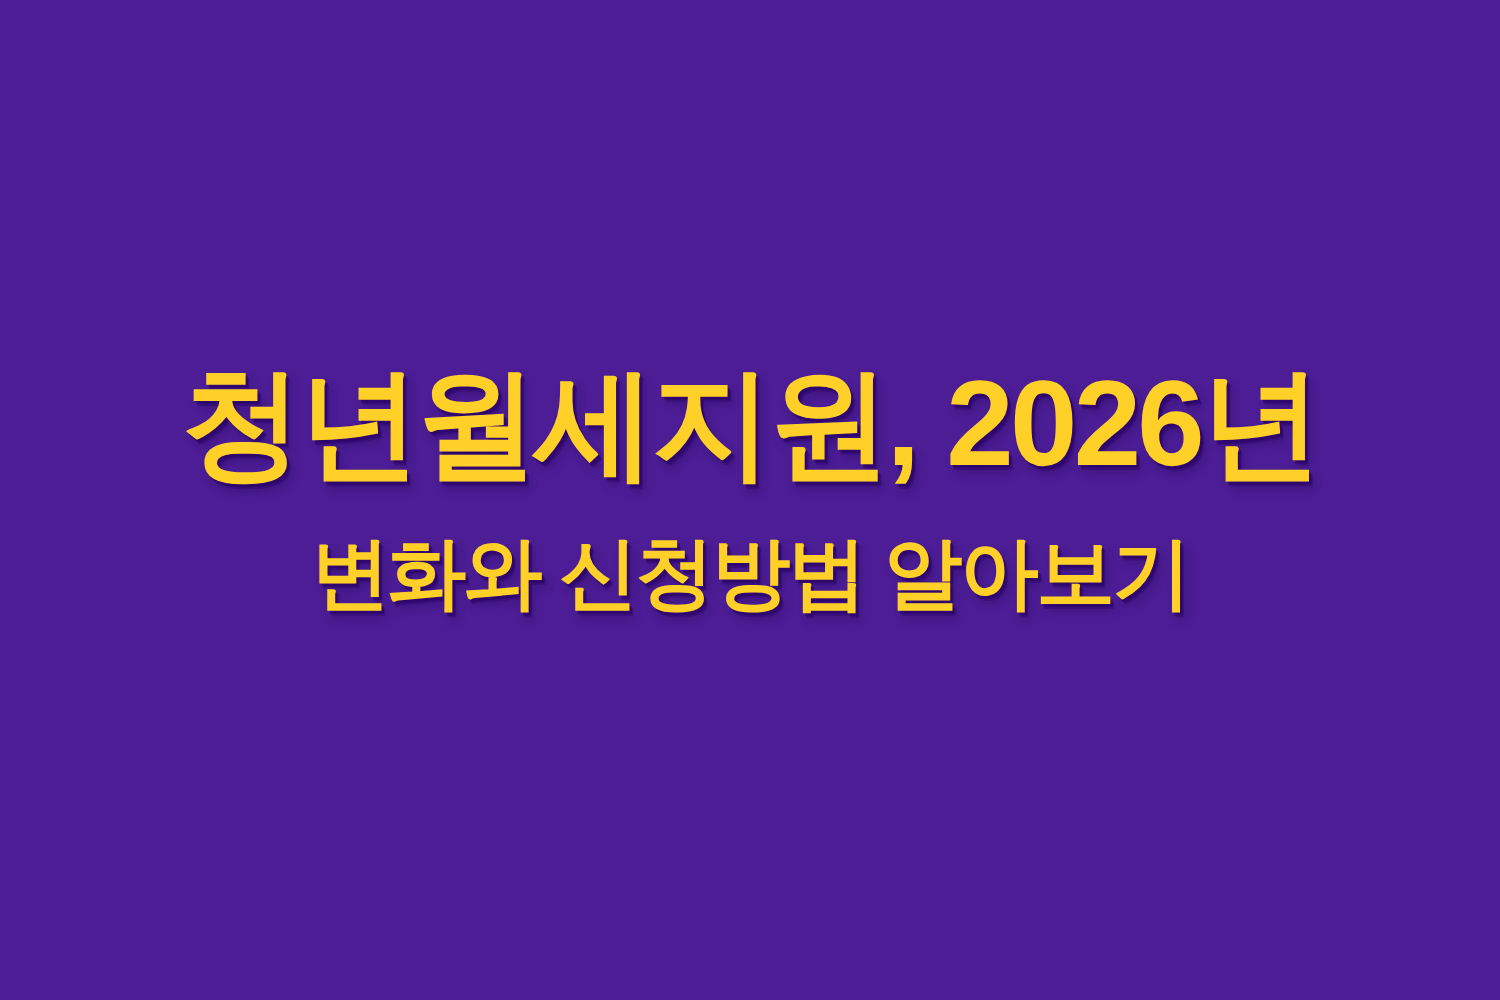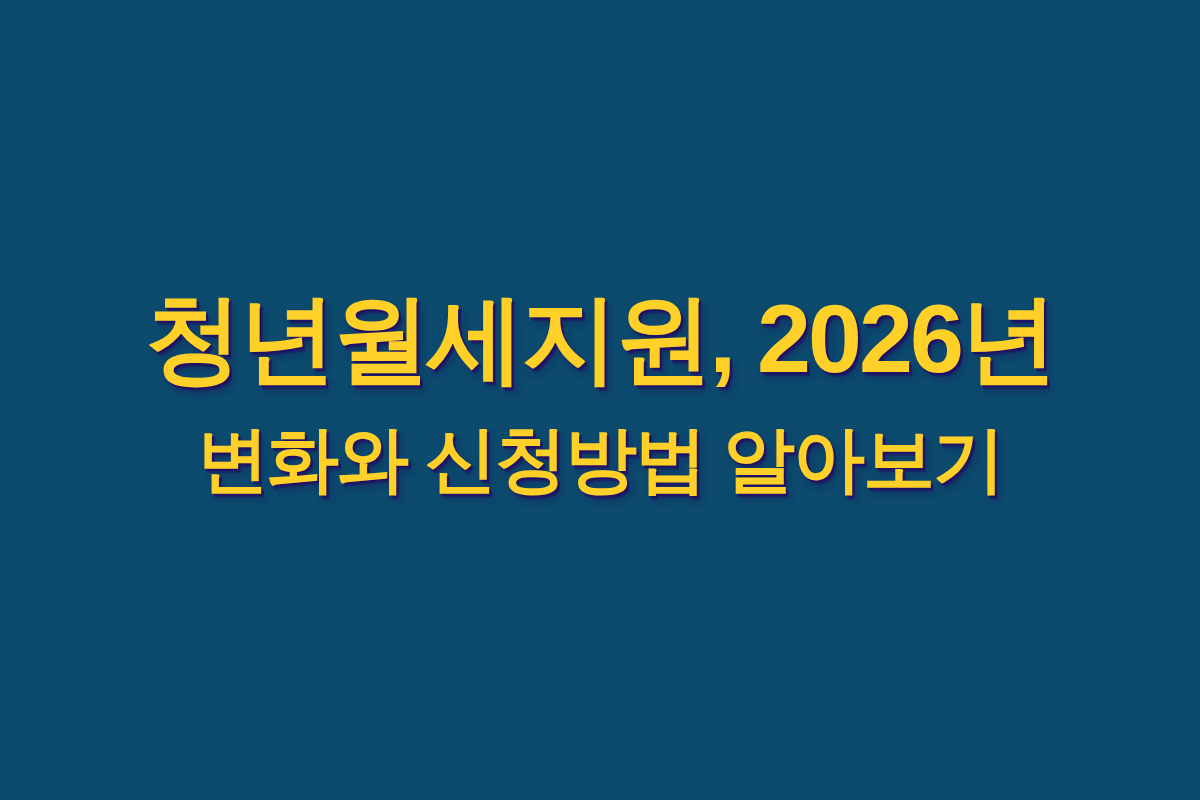--- a/index.html
+++ b/index.html
@@ -50,28 +50,28 @@
        4px 6px 8px rgba(30, 0, 80, 0.28);
     -webkit-font-smoothing: antialiased;
   }
 
   #title-line-1 {
     font-size: 97px;
     letter-spacing: -3px;
   }
 
   #title-line-2 {
-    font-size: 72px;
+    font-size: 63px;
     letter-spacing: -2px;
   }
 </style>
 </head>
 <body>
 
-<div id="thumbnail-card" style="background: #0c4a6e;">
+<div id="thumbnail-card" style="background: #4c1d95;">
 
   <div id="title-block">
 
     <span class="title-line" id="title-line-1" style="color: rgb(255, 208, 40);">청년월세지원, 2026년</span>
 
     <span class="title-line" id="title-line-2" style="color: rgb(255, 208, 40);">변화와 신청방법 알아보기</span>
 
   </div>
 </div>
 

